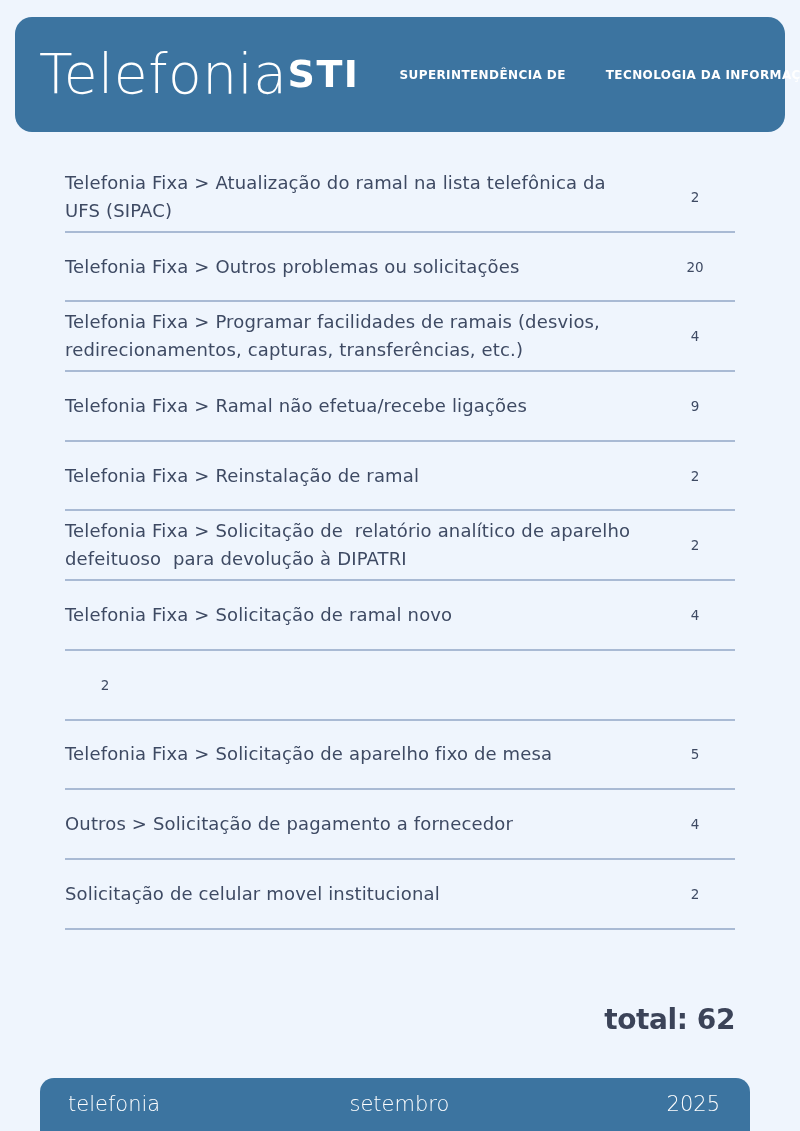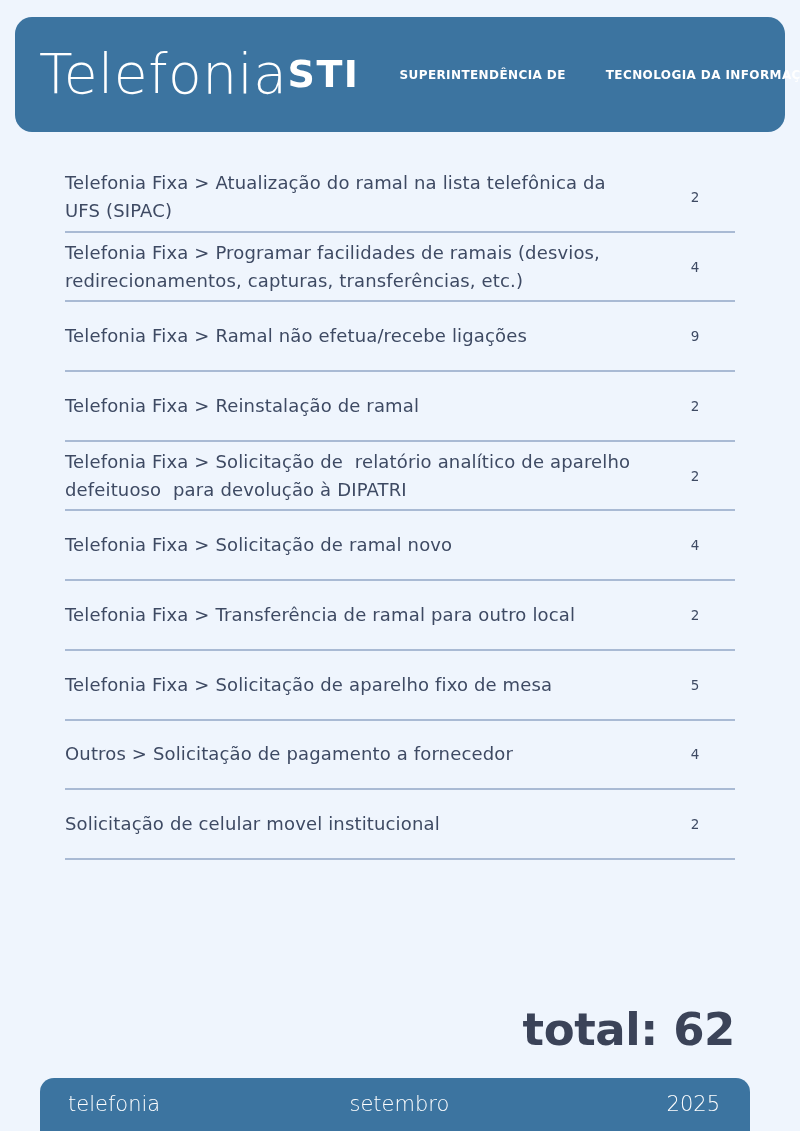--- a/index.html
+++ b/index.html
@@ -121,21 +121,21 @@
   }
 
   
   #total-line {
     position: absolute;
     left: 65px;
     top: 1003px;
     width: 670px;
     text-align: right;
     color: #3b4358;
-    font-size: 45px;
+    font-size: 28px;
     font-weight: bold;
     letter-spacing: -0.4px;
     font-family: "DejaVu Sans", sans-serif;
   }
 
   
   #footer-bar {
     position: absolute;
     left: 40px;
     top: 1078px;
@@ -189,41 +189,44 @@
     </div>
   </div>
 </div>
 
 <div id="items-list">
     <div class="row">
       <div class="row-label">Telefonia Fixa &gt; Atualização do ramal na lista telefônica da UFS (SIPAC)</div>
       <div class="row-count">2</div>
     </div>
     <div class="row">
+      <div class="row-label">Telefonia Fixa &gt; Outros problemas ou solicitações</div>
+      <div class="row-count">20</div>
+    </div>
+    <div class="row">
       <div class="row-label">Telefonia Fixa &gt; Programar facilidades de ramais (desvios, redirecionamentos, capturas, transferências, etc.)</div>
       <div class="row-count">4</div>
     </div>
     <div class="row">
       <div class="row-label">Telefonia Fixa &gt; Ramal não efetua/recebe ligações</div>
       <div class="row-count">9</div>
     </div>
     <div class="row">
       <div class="row-label">Telefonia Fixa &gt; Reinstalação de ramal</div>
       <div class="row-count">2</div>
     </div>
     <div class="row">
       <div class="row-label">Telefonia Fixa &gt; Solicitação de  relatório analítico de aparelho defeituoso  para devolução à DIPATRI</div>
       <div class="row-count">2</div>
     </div>
     <div class="row">
       <div class="row-label">Telefonia Fixa &gt; Solicitação de ramal novo</div>
       <div class="row-count">4</div>
     </div>
     <div class="row">
-      <div class="row-label">Telefonia Fixa &gt; Transferência de ramal para outro local</div>
       <div class="row-count">2</div>
     </div>
     <div class="row">
       <div class="row-label">Telefonia Fixa &gt; Solicitação de aparelho fixo de mesa</div>
       <div class="row-count">5</div>
     </div>
     <div class="row">
       <div class="row-label">Outros &gt; Solicitação de pagamento a fornecedor</div>
       <div class="row-count">4</div>
     </div>

